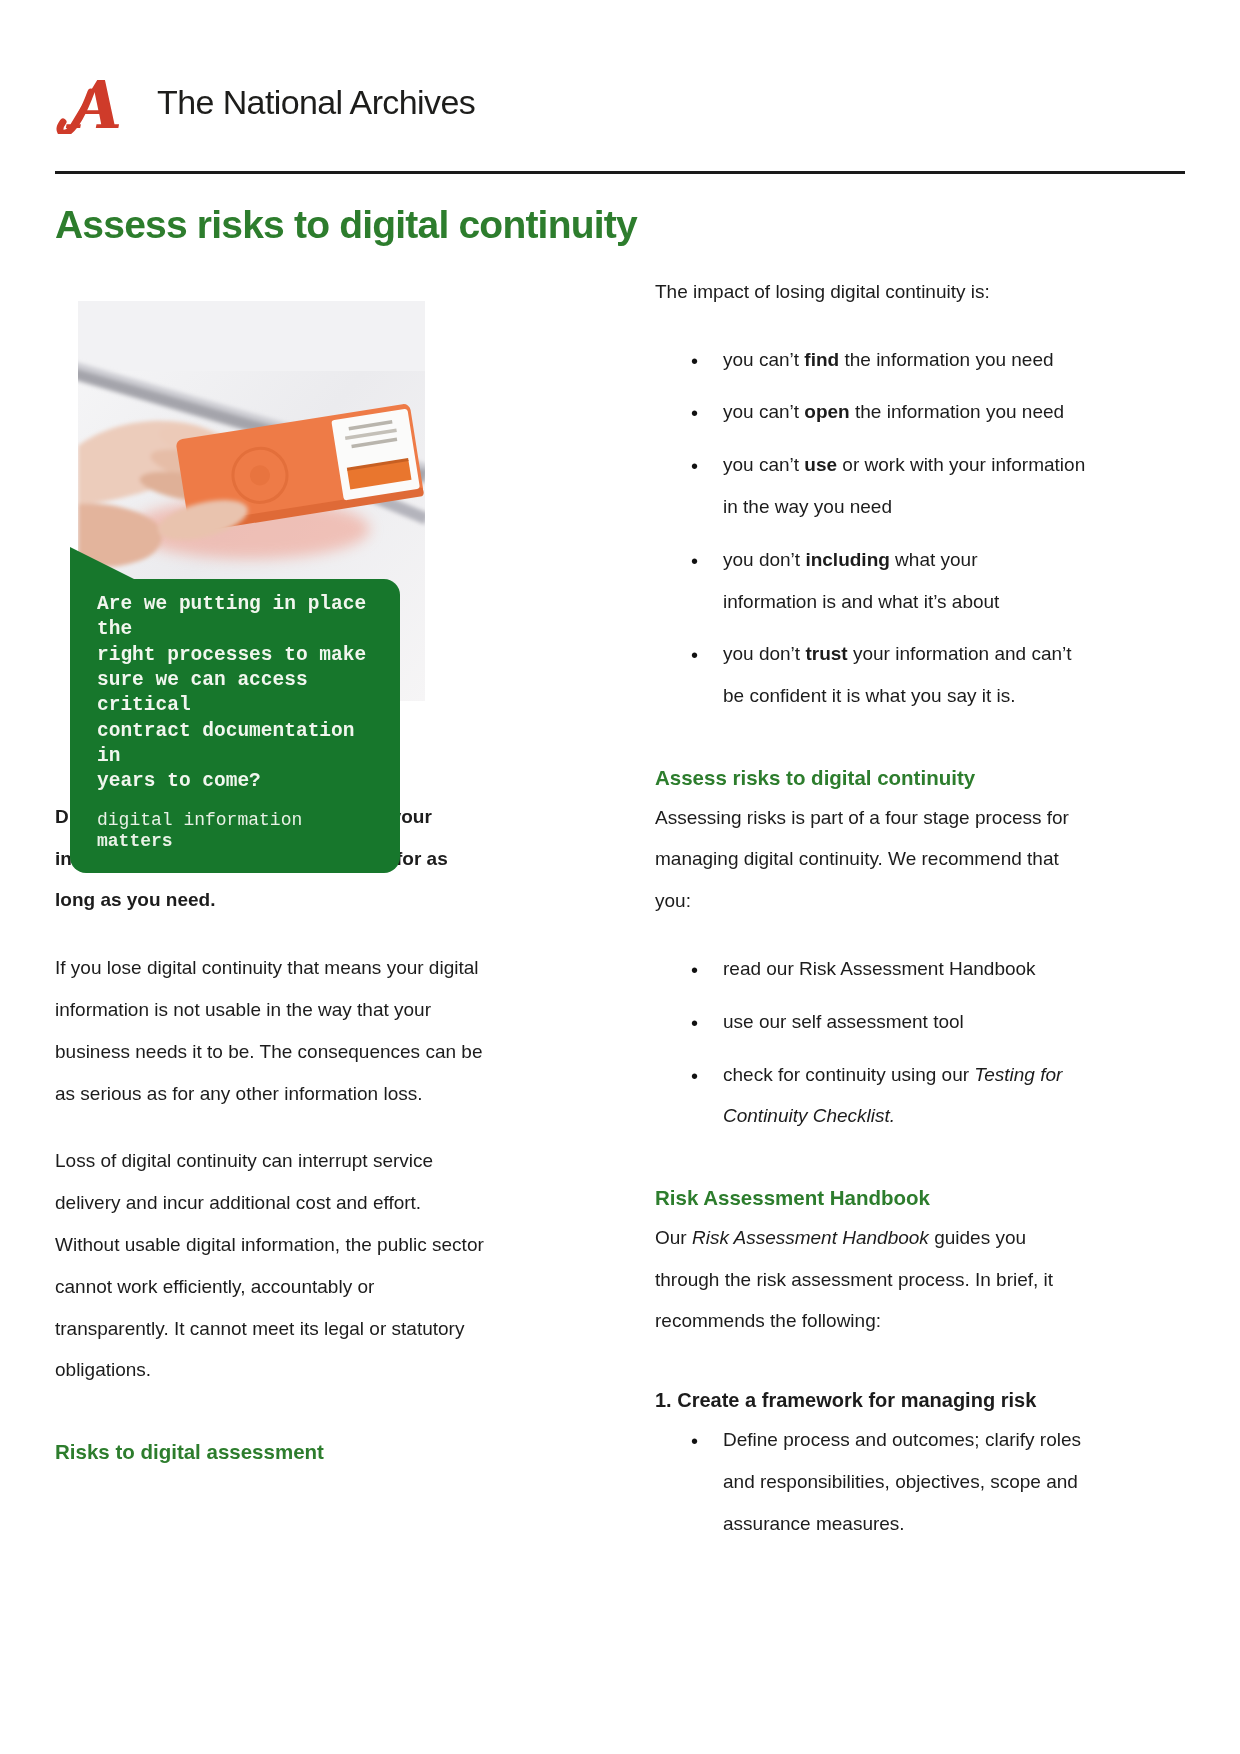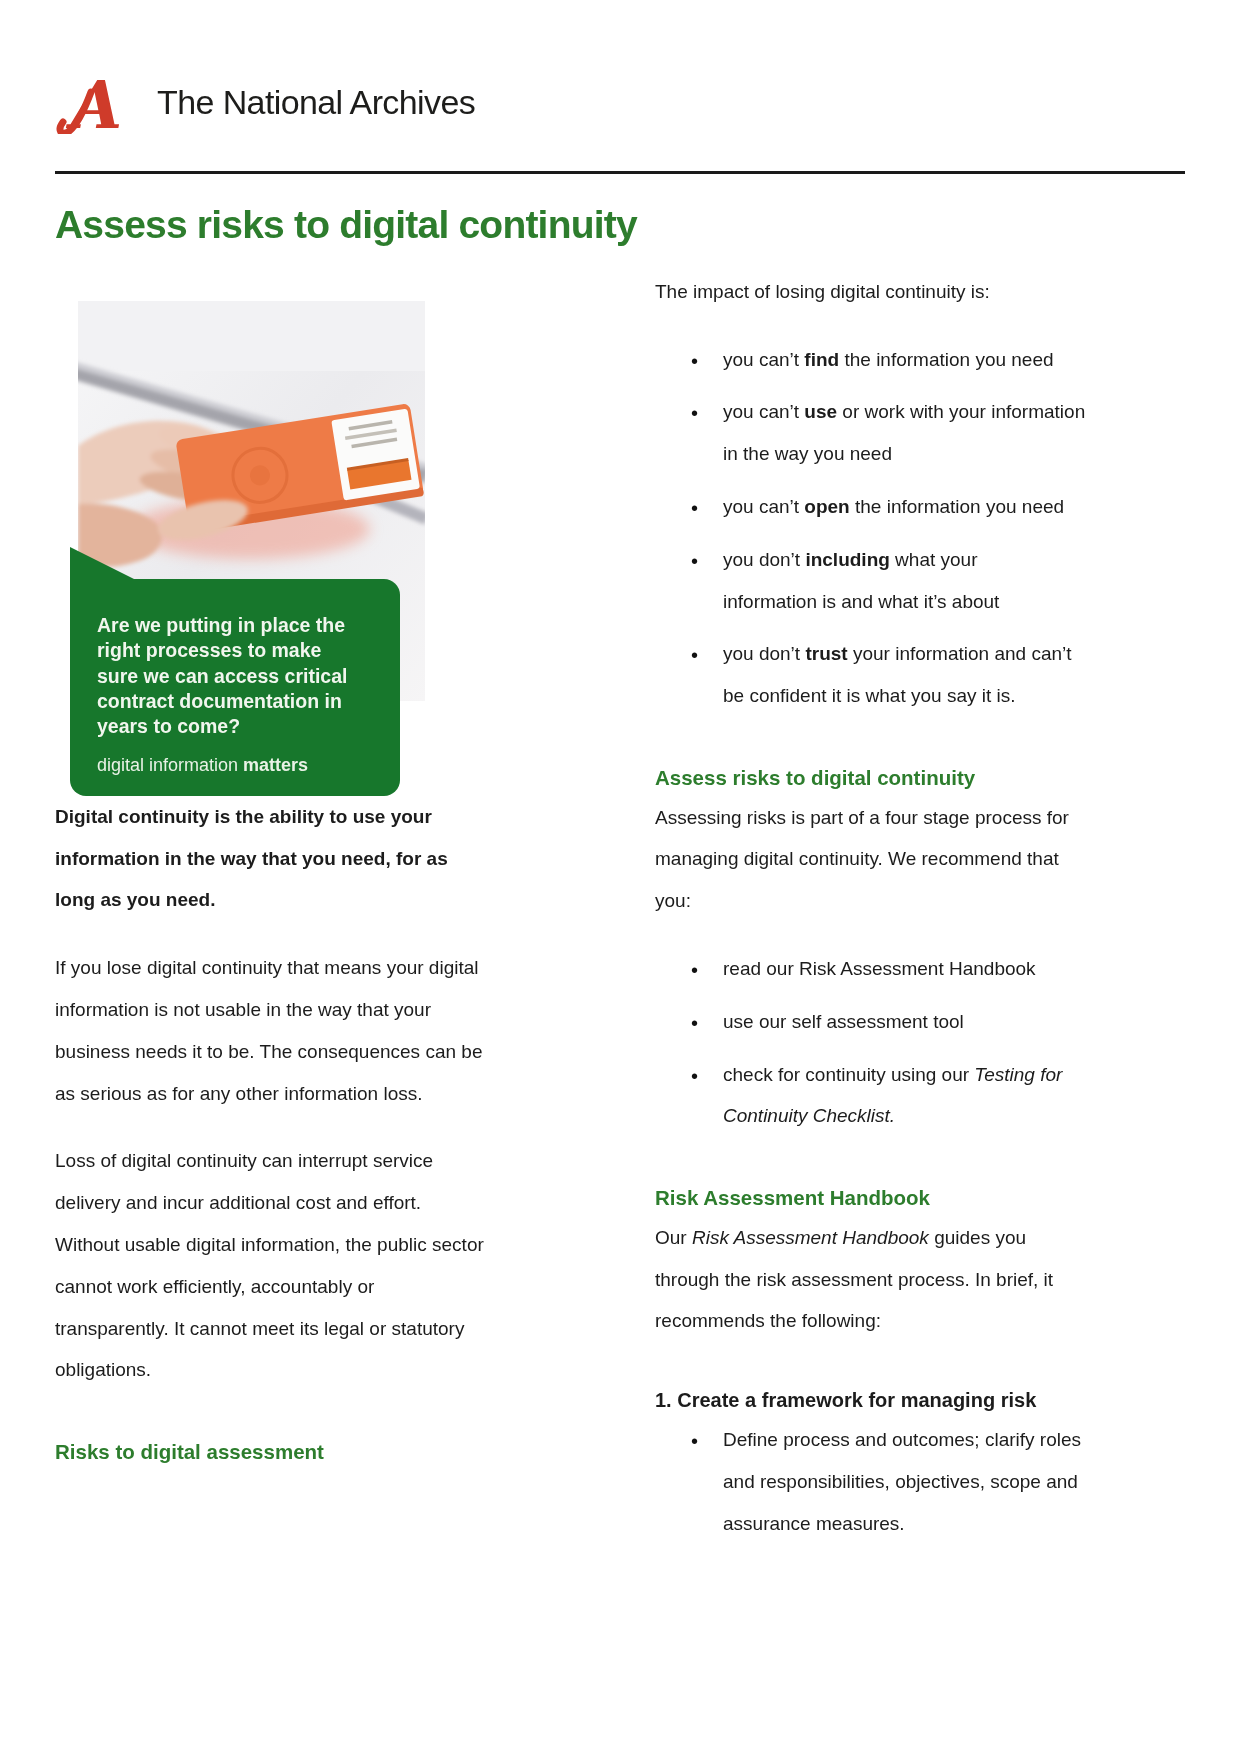--- a/index.html
+++ b/index.html
@@ -43,21 +43,22 @@
     content:"\2022";position:absolute;left:36px;top:0;
     font-size:20px;color:#111;
   }
   
   figure.photo{position:relative;width:370px;height:450px;margin:0 0 75px 0;padding:0;}
   figure.photo svg{display:block;}
   .quote-box{
     position:absolute;left:15px;top:308px;width:330px;min-height:186px;
     box-sizing:border-box;background:#17772c;
     border-radius:0 16px 16px 16px;
-    padding:34px 22px 20px 27px;
+    padding:13px 22px 20px 27px;
+    font-family:Liberation Mono, monospace;
   }
   .quote-box::before{
     content:"";position:absolute;left:0;top:-32px;width:0;height:0;
     border-bottom:32px solid #17772c;border-right:64px solid transparent;
   }
   .quote-box .quote{
     margin:0;color:#f1f6ee;font-weight:bold;
     font-size:19.5px;line-height:1.3;white-space:pre-line;
   }
   .quote-box .tagline{
@@ -171,23 +172,23 @@
       <h2 class="green">Risks to digital assessment</h2>
 
     </div>
 
     <div class="col-right">
 
       <p>The impact of losing digital continuity is:</p>
 
       <ul class="bullets">
         <li><span>you can’t </span><strong>find</strong><span> the information you need</span></li>
+        <li><span>you can’t </span><strong>open</strong><span> the information you need</span></li>
         <li><span>you can’t </span><strong>use</strong><span> or work with your information
 in the way you need</span></li>
-        <li><span>you can’t </span><strong>open</strong><span> the information you need</span></li>
         <li><span>you don’t </span><strong>including</strong><span> what your
 information is and what it’s about</span></li>
         <li><span>you don’t </span><strong>trust</strong><span> your information and can’t
 be confident it is what you say it is.</span></li>
       </ul>
 
       <h2 class="green">Assess risks to digital continuity</h2>
       <p class="pre">Assessing risks is part of a four stage process for
 managing digital continuity. We recommend that
 you:</p>

